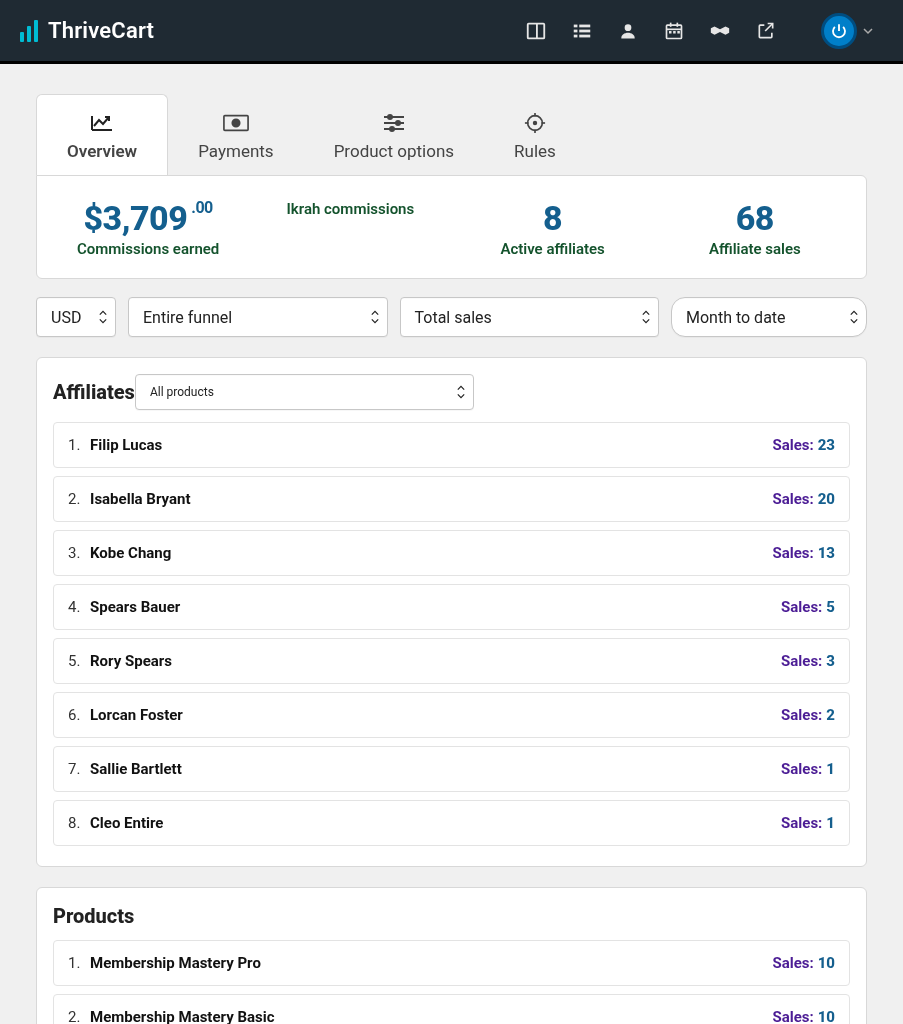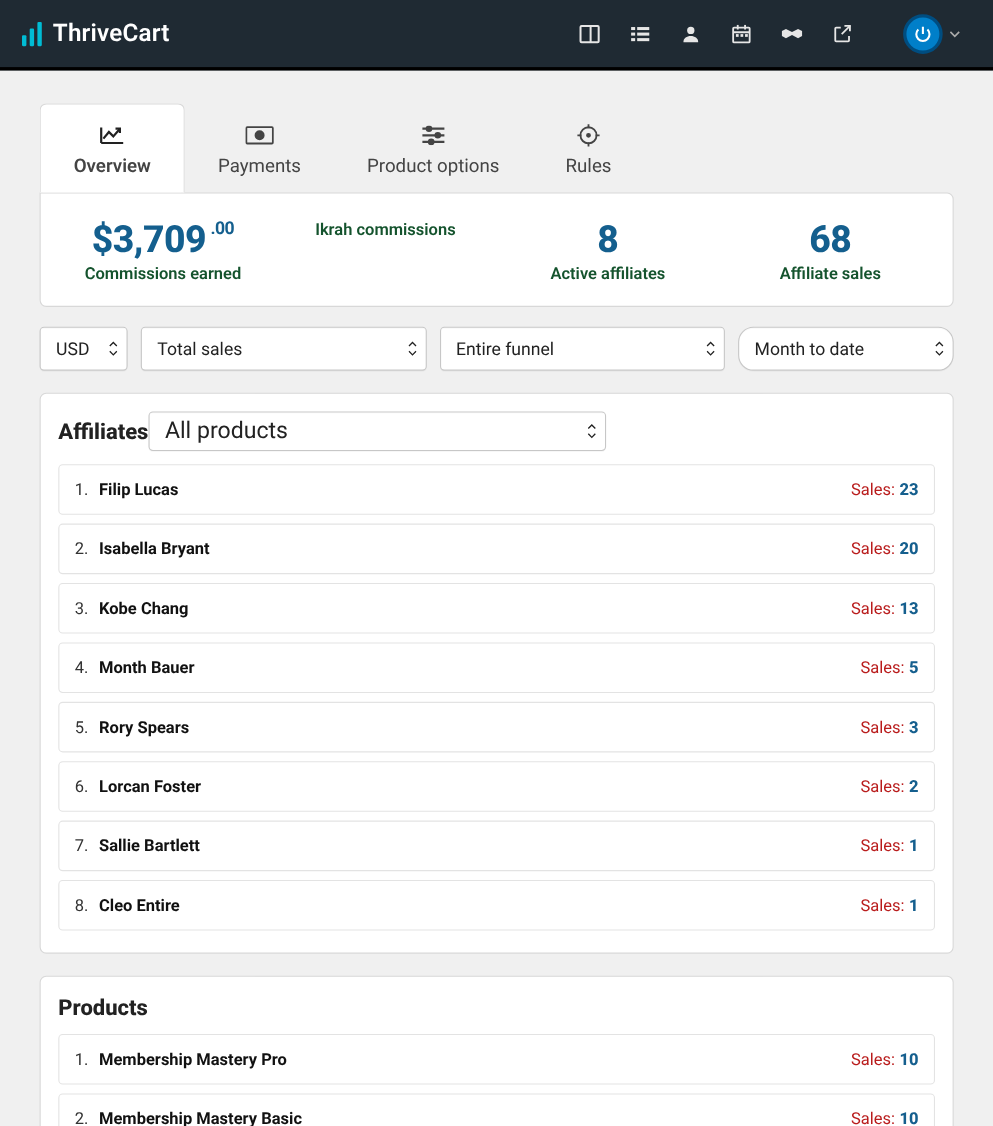--- a/index.html
+++ b/index.html
@@ -135,34 +135,34 @@
 
   .panel {
     background:#fff; border:1px solid #d8d8d8; border-radius:6px;
     margin-top:20px; padding:16px 16px 12px 16px;
   }
   .panel-head {
     display:flex; align-items:center; 
     margin-bottom:12px;
   }
   .panel-title { font-size:20px; font-weight:800; }
-  .sel-products { width:416px; height:36px; font-size:21px; }
+  .sel-products { width:339px; height:36px; font-size:12px; }
 
   .row {
     display:flex; align-items:center;
     border:1px solid #e3e3e3; border-radius:4px;
     padding:13px 14px;
     margin-bottom:8px;
     font-size:15px;
     background:#fff;
     cursor:pointer;
   }
   .row .idx { width:22px; color:#333; }
   .row .name { font-weight:700; color:#111; flex:1; }
-  .row .sales-label { color:#b91c1c; font-weight:400; margin-right:4px;}
+  .row .sales-label { color:#4c1d95; font-weight:700; margin-right:4px;}
   .row .sales-val { color:#155f8e; font-weight:800;}
 </style>
 </head>
 <body>
 
 <div class="topbar">
   <div class="brand">
     <span class="brand-icon">
       <span class="b1"></span>
         <span class="b2"></span>
@@ -307,33 +307,33 @@
       <span>USD</span>
       <span class="dbl-arrow">
         <svg viewBox="0 0 10 6">
             <path d="M1 5l4-4 4 4" fill="none" stroke="currentColor" stroke-width="1.5"></path>
           </svg>
         <svg viewBox="0 0 10 6">
             <path d="M1 1l4 4 4-4" fill="none" stroke="currentColor" stroke-width="1.5"></path>
           </svg>
       </span>
     </div>
+    <div class="sel sel-funnel">
+      <span>Entire funnel</span>
+      <span class="dbl-arrow">
+        <svg viewBox="0 0 10 6">
+            <path d="M1 5l4-4 4 4" fill="none" stroke="currentColor" stroke-width="1.5"></path>
+          </svg>
+        <svg viewBox="0 0 10 6">
+            <path d="M1 1l4 4 4-4" fill="none" stroke="currentColor" stroke-width="1.5"></path>
+          </svg>
+      </span>
+    </div>
     <div class="sel sel-totals">
       <span>Total sales</span>
-      <span class="dbl-arrow">
-        <svg viewBox="0 0 10 6">
-            <path d="M1 5l4-4 4 4" fill="none" stroke="currentColor" stroke-width="1.5"></path>
-          </svg>
-        <svg viewBox="0 0 10 6">
-            <path d="M1 1l4 4 4-4" fill="none" stroke="currentColor" stroke-width="1.5"></path>
-          </svg>
-      </span>
-    </div>
-    <div class="sel sel-funnel">
-      <span>Entire funnel</span>
       <span class="dbl-arrow">
         <svg viewBox="0 0 10 6">
             <path d="M1 5l4-4 4 4" fill="none" stroke="currentColor" stroke-width="1.5"></path>
           </svg>
         <svg viewBox="0 0 10 6">
             <path d="M1 1l4 4 4-4" fill="none" stroke="currentColor" stroke-width="1.5"></path>
           </svg>
       </span>
     </div>
     <div class="sel sel-range">
@@ -378,21 +378,21 @@
           <span class="sales-val"> 20</span>
         </div>
         <div class="row">
           <span class="idx">3.</span>
           <span class="name">Kobe Chang</span>
           <span class="sales-label">Sales:</span>
           <span class="sales-val"> 13</span>
         </div>
         <div class="row">
           <span class="idx">4.</span>
-          <span class="name">Month Bauer</span>
+          <span class="name">Spears Bauer</span>
           <span class="sales-label">Sales:</span>
           <span class="sales-val"> 5</span>
         </div>
         <div class="row">
           <span class="idx">5.</span>
           <span class="name">Rory Spears</span>
           <span class="sales-label">Sales:</span>
           <span class="sales-val"> 3</span>
         </div>
         <div class="row">

